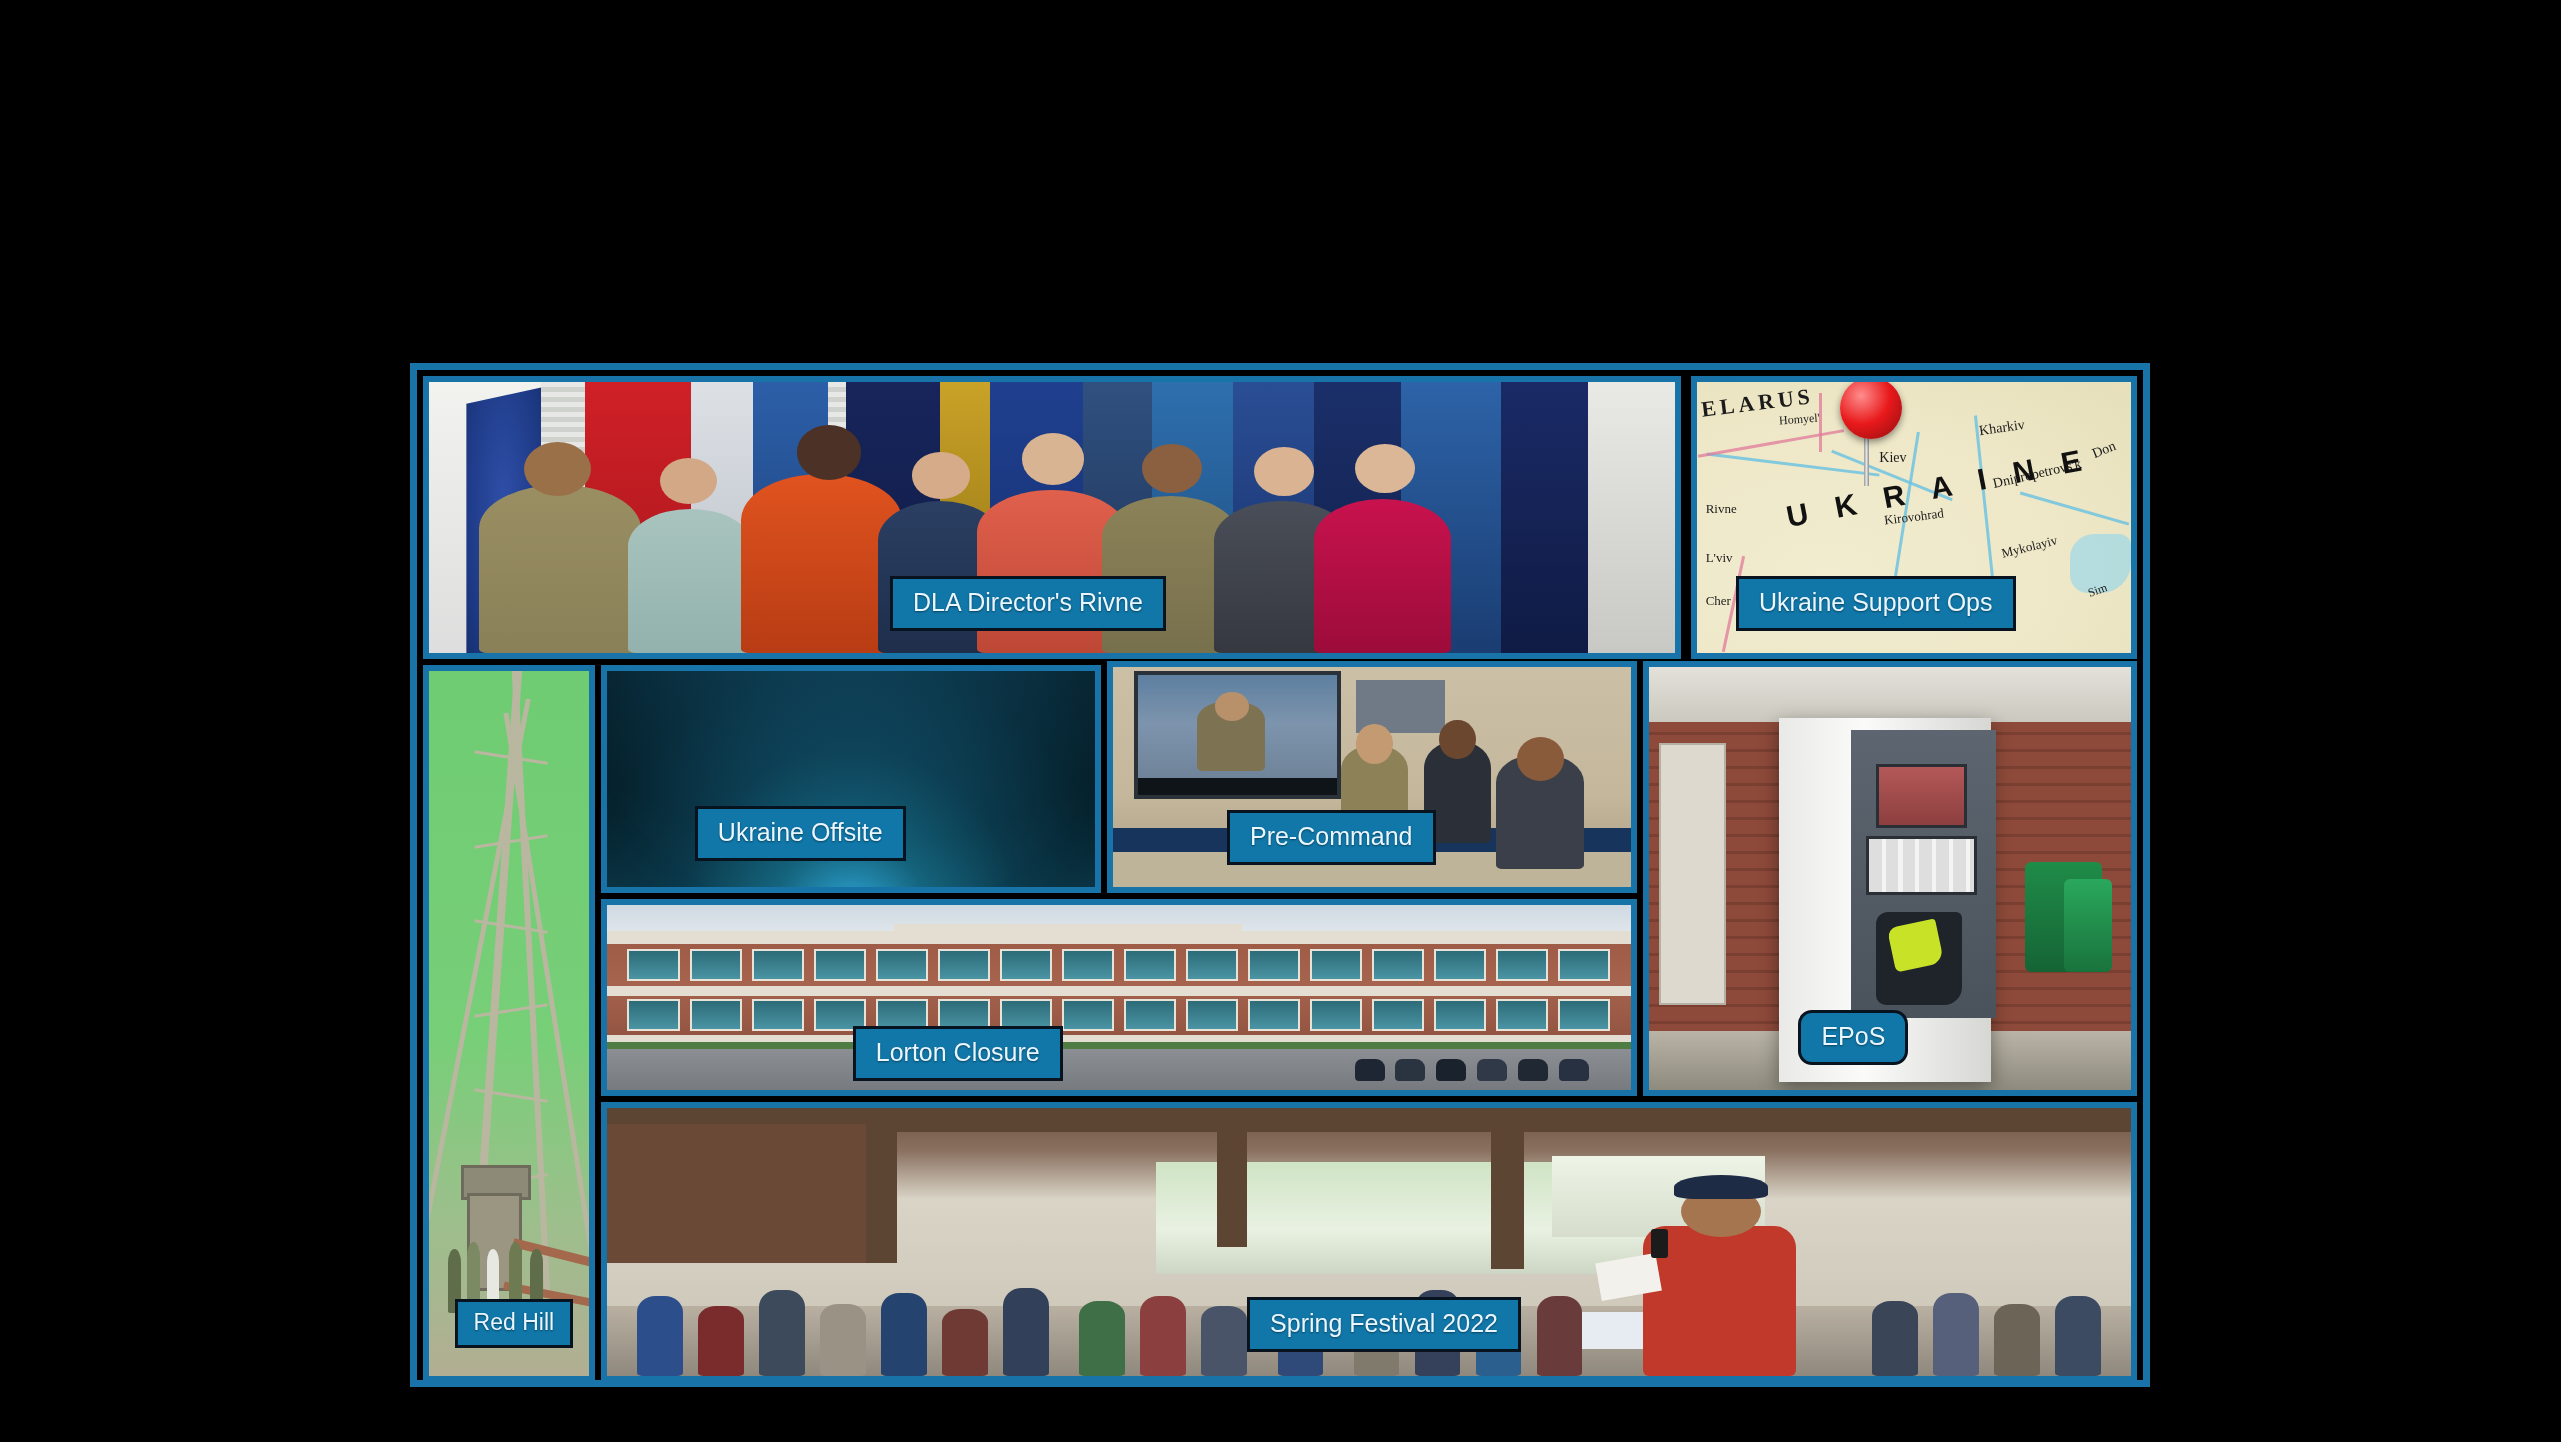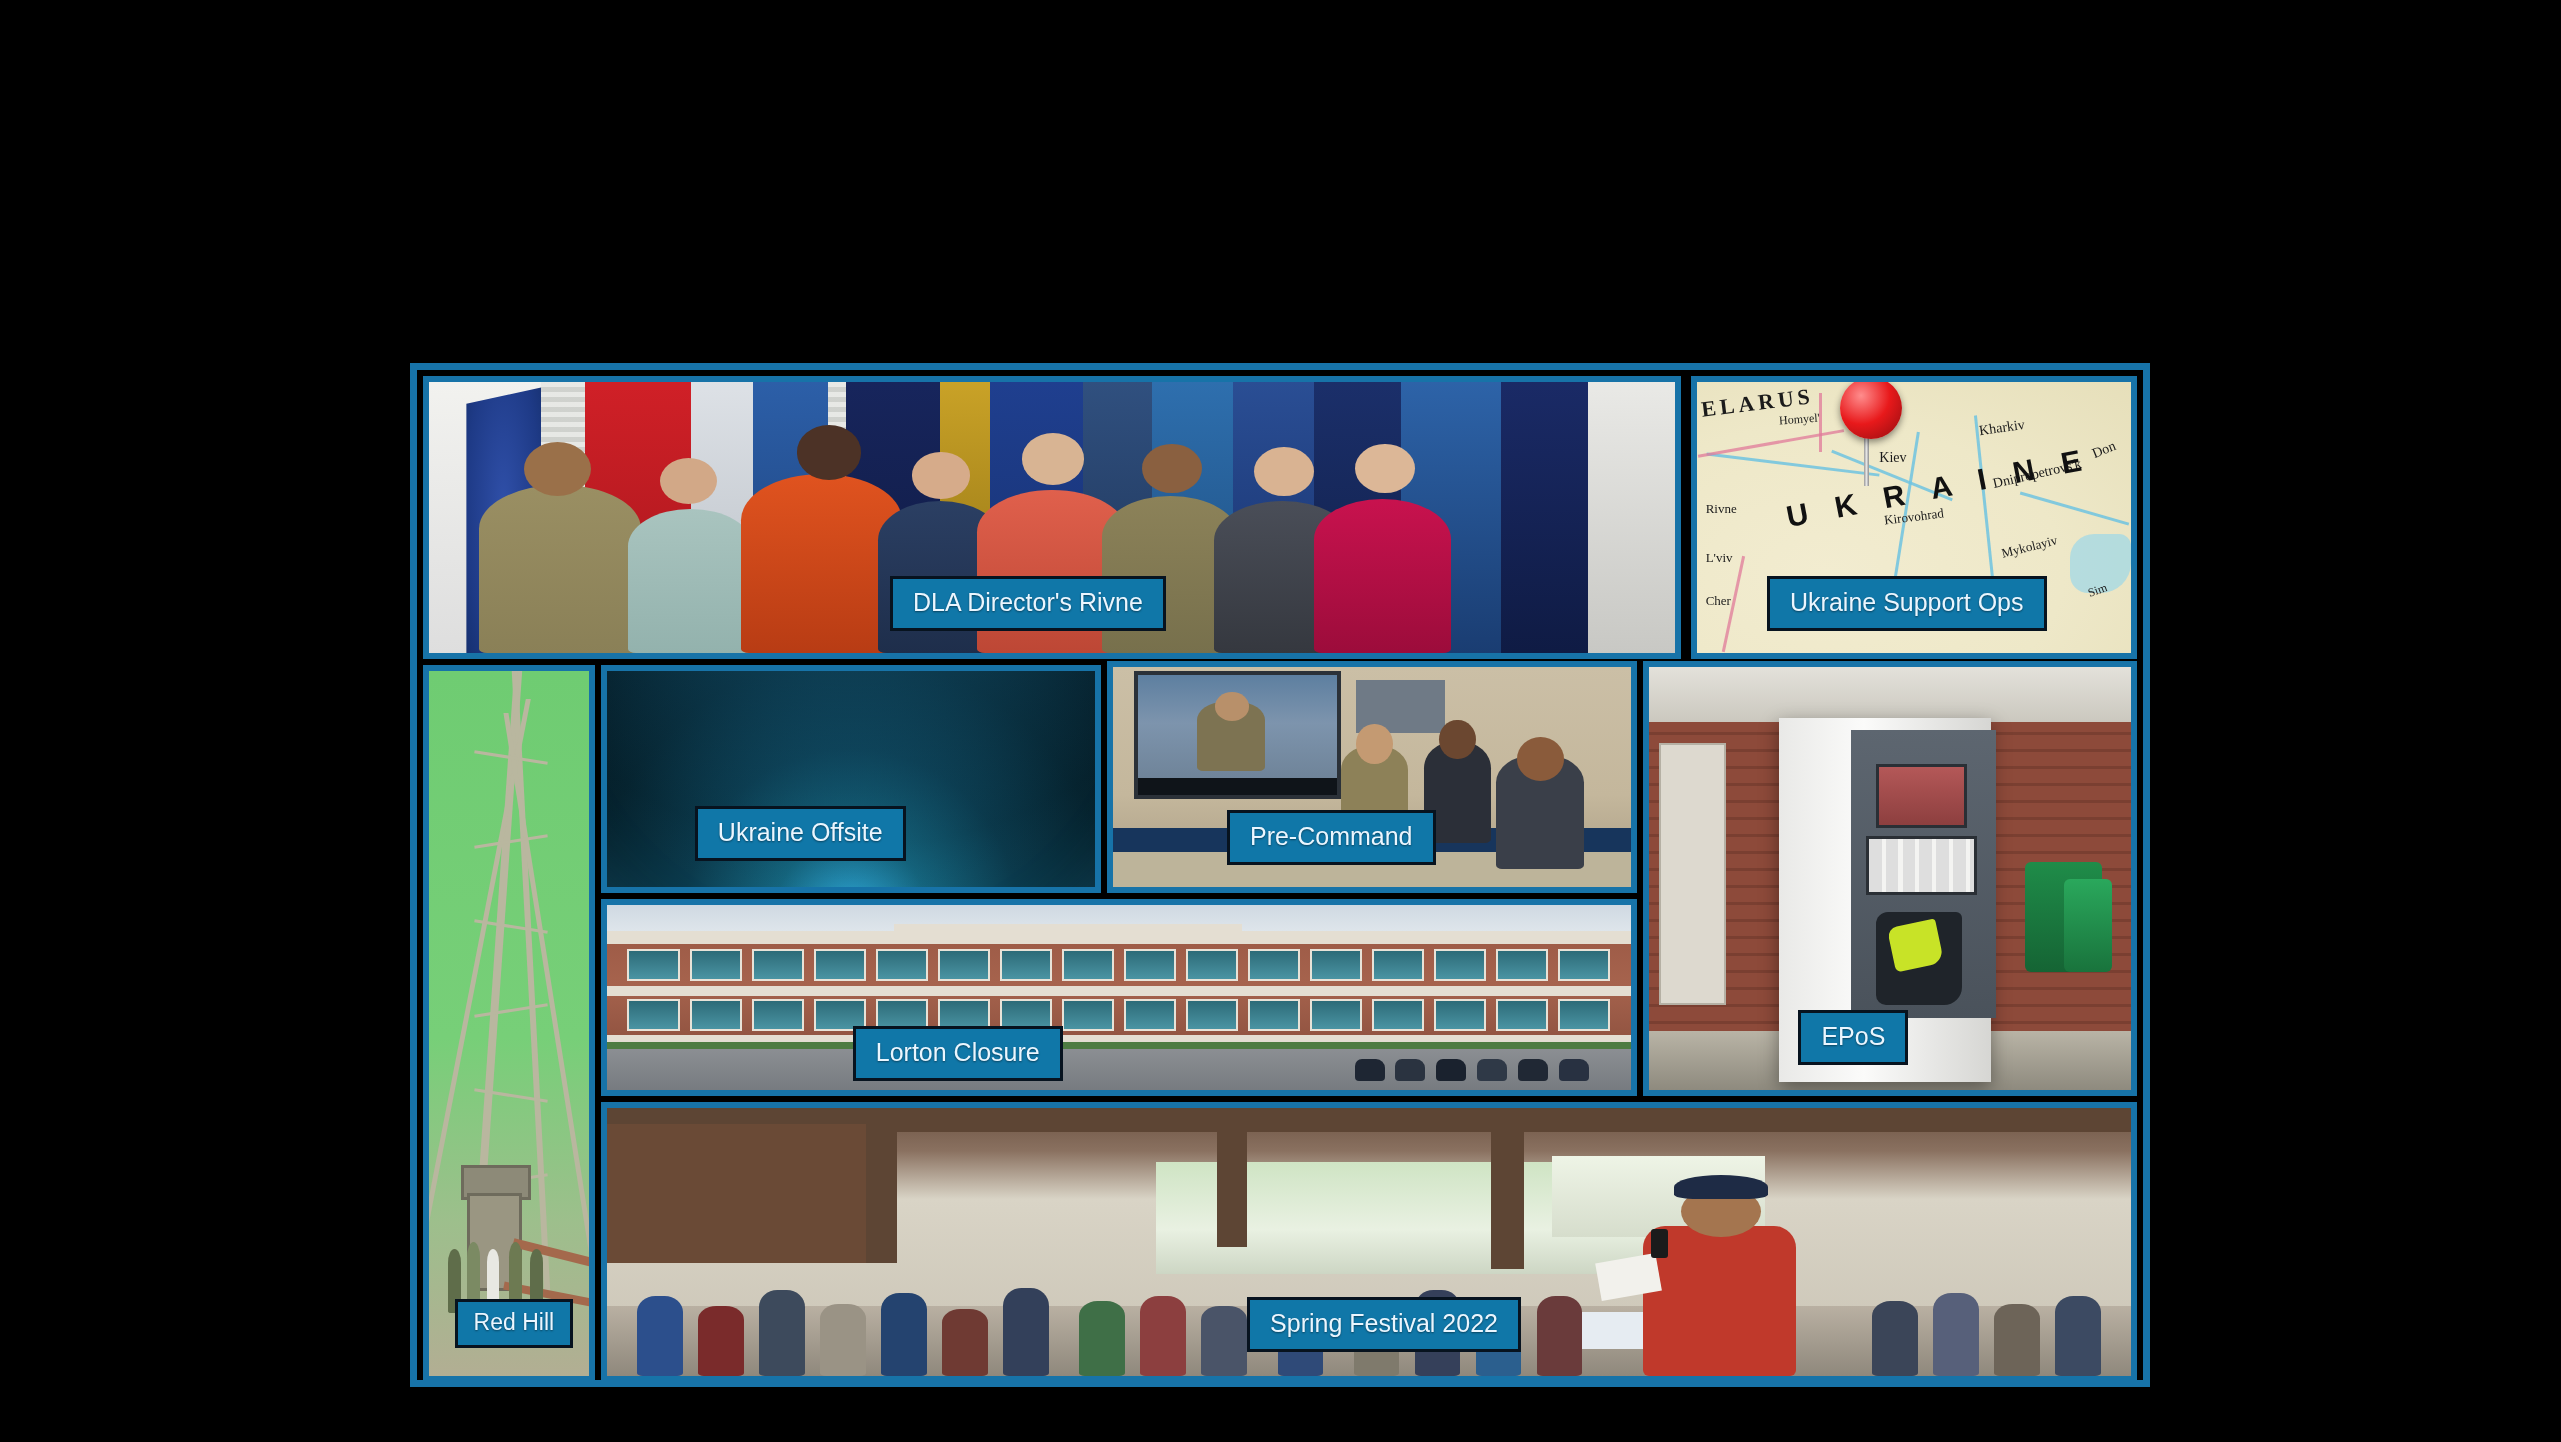--- a/index.html
+++ b/index.html
@@ -252,21 +252,21 @@
         <div class="mapname" style="left:2%;  top:62%; font-size:13px;">L'viv</div>
         <div class="mapname" style="left:70%; top:58%; font-size:13px; transform:rotate(-14deg);">Mykolayiv</div>
         <div class="mapname" style="left:2%;  top:78%; font-size:13px;">Cher</div>
         <div class="mapname" style="left:91%; top:22%; font-size:14px; transform:rotate(-22deg);">Don</div>
         <div class="mapname" style="left:90%; top:74%; font-size:12px; transform:rotate(-20deg);">Sim</div>
         <div class="mapcountry" style="left:20%; top:33%; font-size:30px; transform:rotate(-11deg);">U K R A I N E</div>
 
         <div class="pin-needle" style="left:38.5%; top:17%;"></div>
         <div class="pin-head" style="left:33%;  top:-2%;"></div>
       </div>
-      <div class="tag" style="left:9%; bottom:8%;margin-left:31px;">Ukraine Support Ops</div>
+      <div class="tag" style="left:9%; bottom:8%;">Ukraine Support Ops</div>
     </div>
 
     <div class="panel p-red" style="left:6px; top:295px; width:172px; height:717px;">
       <div class="inner">
         <div class="grn"></div>
         <div class="truss" style="left:40%; top:0; width:5%; height:86%; transform:skewX(-4deg);"></div>
         <div class="truss" style="left:62%; top:0; width:4%; height:88%; transform:skewX(3deg);"></div>
         <div class="truss" style="left:26%; top:4%; width:3%; height:80%; transform:skewX(-11deg);"></div>
         <div class="truss" style="left:74%; top:6%; width:3%; height:78%; transform:skewX(9deg);"></div>
         <div class="truss" style="left:28%; top:12%; width:46%; height:3px; transform:rotate(9deg);"></div>
@@ -327,21 +327,21 @@
         <div class="ground"></div>
         <div style="position:absolute; left:2%; top:18%; width:14%; height:62%; background:#ddd9cf; border:2px solid #b5b0a4;"></div>
         <div class="green-can" style="right:6%; top:46%; width:16%; height:26%;"></div>
         <div class="green-can" style="right:4%; top:50%; width:10%; height:22%; background:linear-gradient(180deg,#2aa85c,#19733c);"></div>
         <div class="disp-body" style="left:27%; top:12%; width:44%; height:86%;"></div>
         <div class="disp-face" style="left:42%; top:15%; width:30%; height:68%;"></div>
         <div class="disp-screen" style="left:47%; top:23%; width:19%; height:15%;"></div>
         <div class="disp-keys" style="left:45%; top:40%; width:23%; height:14%;"></div>
         <div class="nozzle" style="left:47%; top:58%; width:18%; height:22%;"></div>
       </div>
-      <div class="tag" style="left:31%; bottom:6%;">EPoS</div>
+      <div class="tag" style="left:31%; bottom:6%;border-radius:14px;">EPoS</div>
     </div>
 
     <div class="panel p-lor" style="left:184px; top:529px; width:1036px; height:197px;">
       <div class="inner">
         <div class="sky"></div>
         <div class="bldg" style="left:0; right:0; top:14%; height:62%;"></div>
         <div class="bldg-band" style="top:14%; height:7%;"></div>
         <div class="bldg-band" style="top:44%; height:5%;"></div>
         <div class="bldg-band" style="top:70%; height:6%;"></div>
         <div style="position:absolute; left:28%; top:10%; width:34%; height:10%; background:#e4ded2;"></div>

